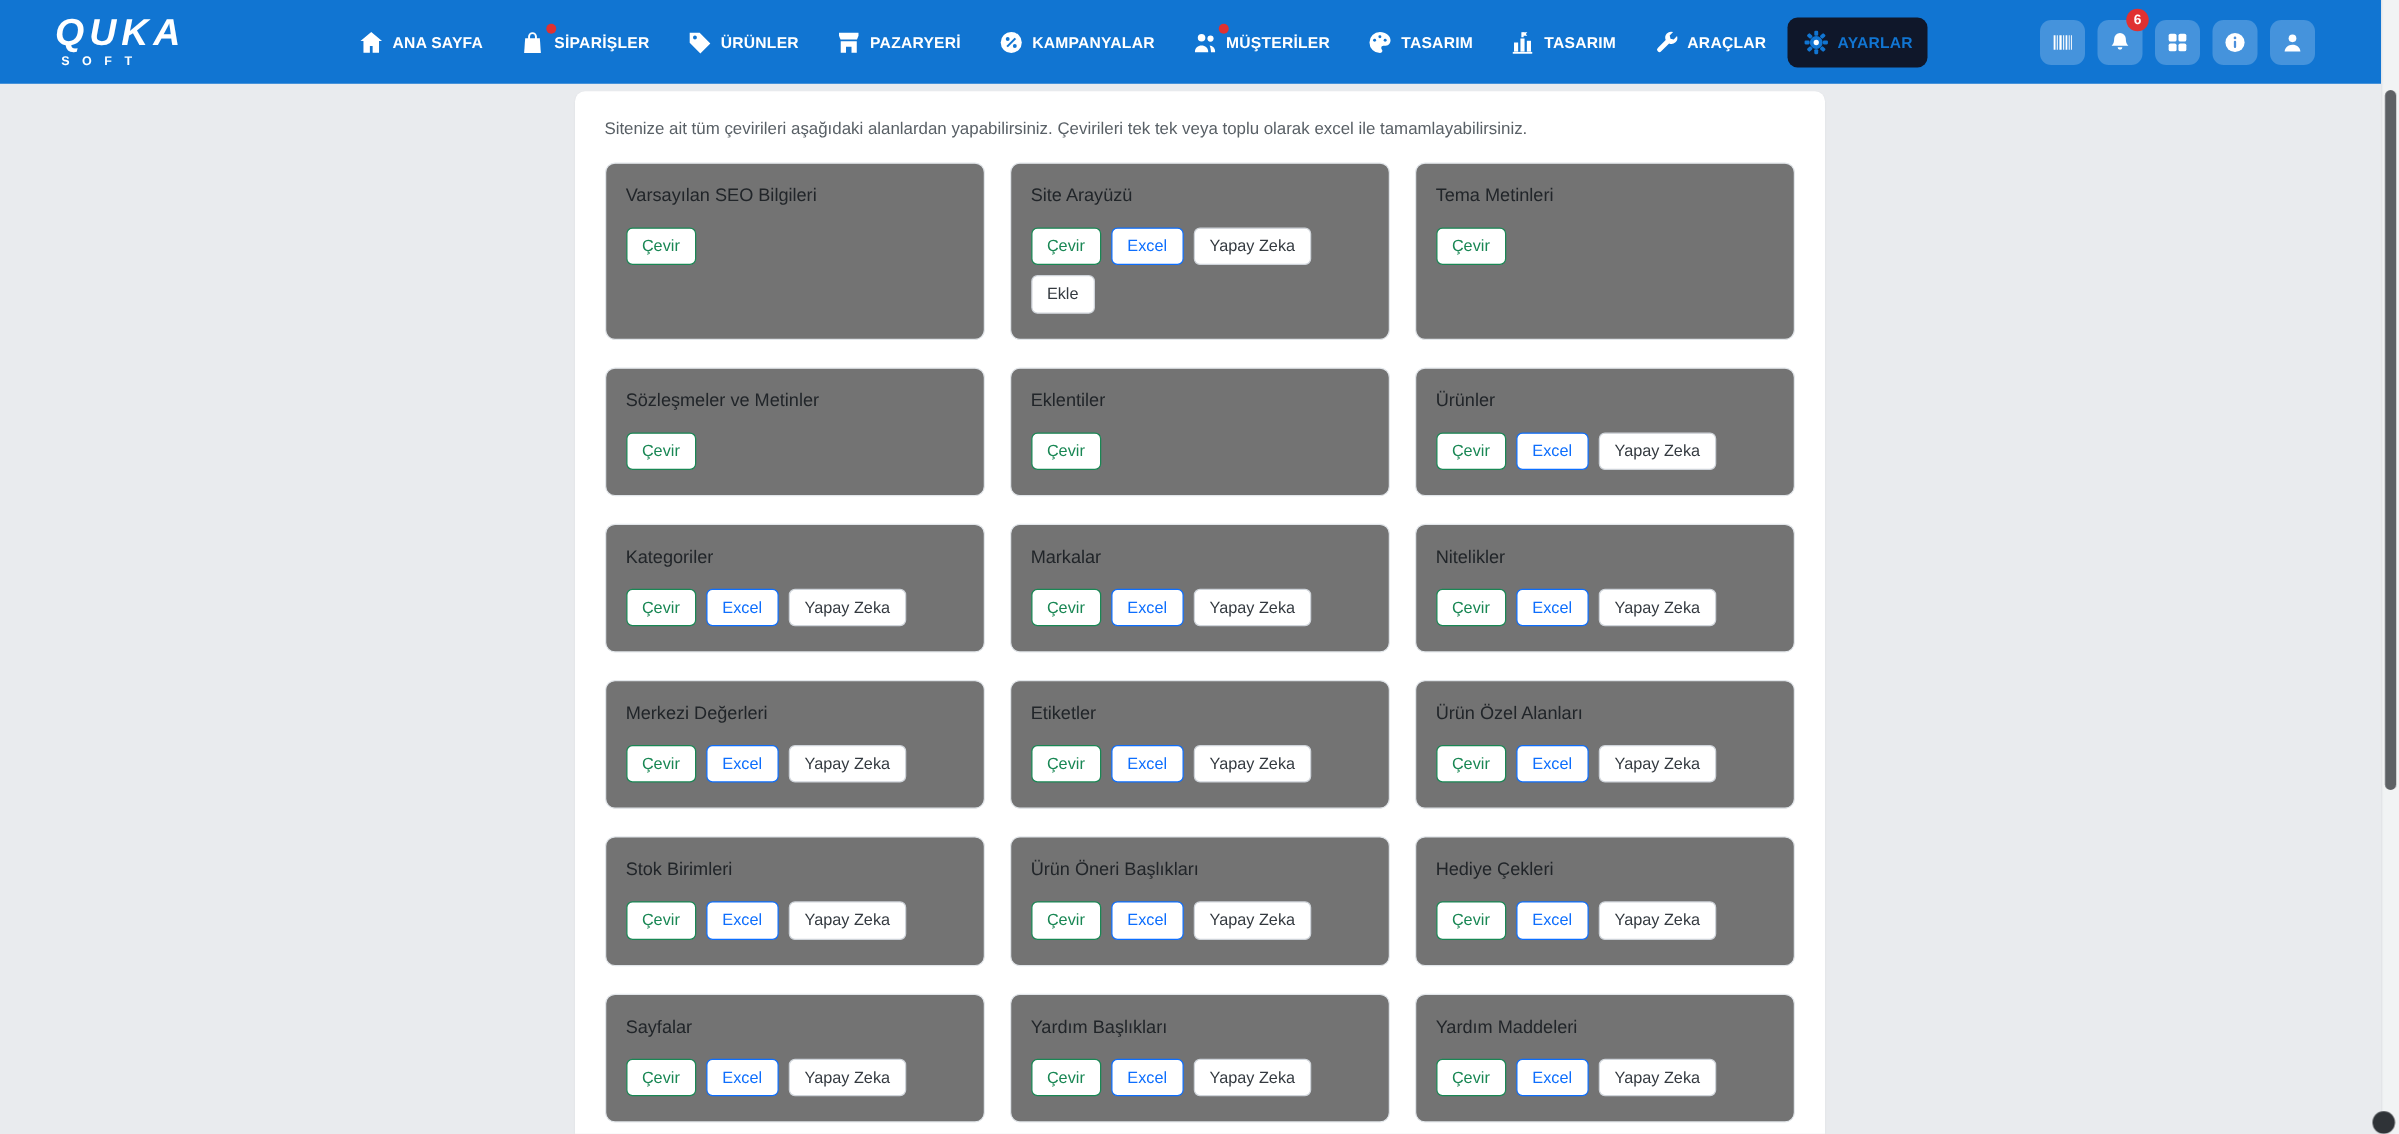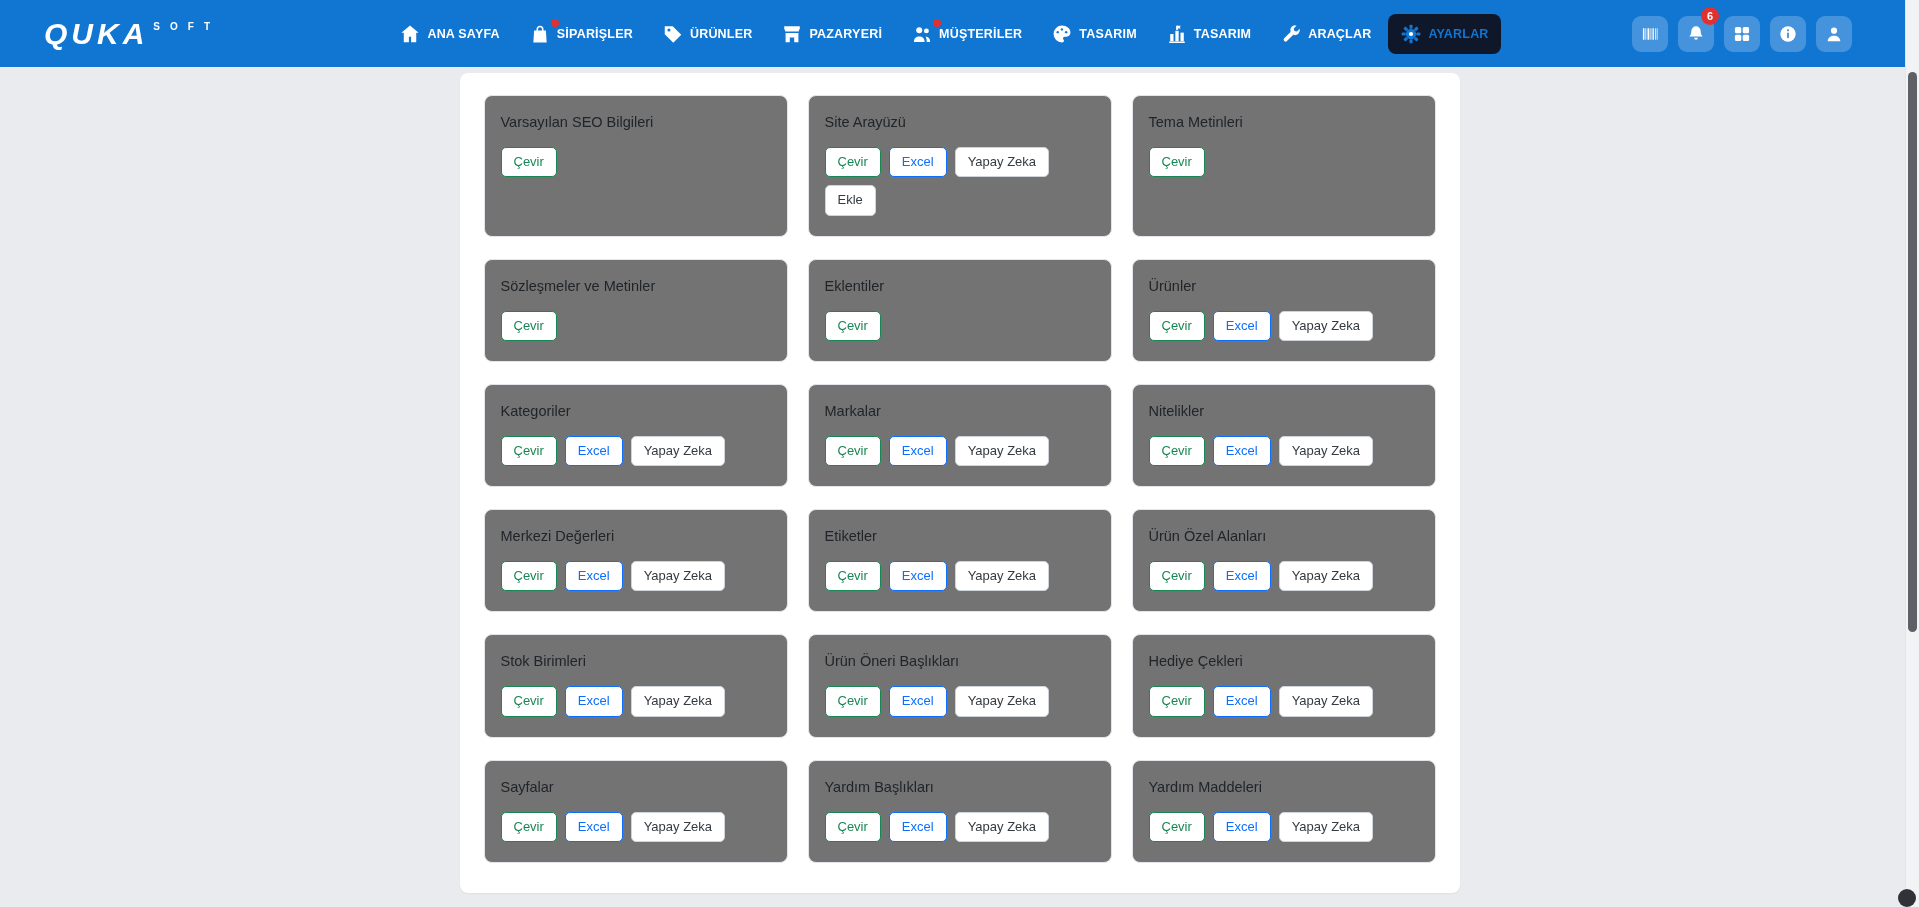--- a/index.html
+++ b/index.html
@@ -10,21 +10,21 @@
     position:relative;
   }
   
   .topbar{
     height:67px;
     background:var(--topbar,#1175d2);
     display:flex;align-items:center;
     padding:0 67px 0 44px;
     position:relative;z-index:5;
   }
-  .brand{display:flex;flex-direction:row;line-height:1;color:#fff;margin-right:36px;cursor:pointer;user-select:none}
+  .brand{display:flex;flex-direction:column;line-height:1;color:#fff;margin-right:36px;cursor:pointer;user-select:none}
   .brand-main{font-size:30px;font-weight:700;font-style:italic;letter-spacing:4px}
   .brand-sub{font-size:10px;letter-spacing:10px;margin-top:3px;font-weight:700;padding-left:5px}
   .main-nav{display:flex;align-items:center;gap:5px;margin:0 auto}
   .nav-item{
     display:flex;flex-direction:row;align-items:center;gap:6px;
     padding:9px 12px;border-radius:8px;color:#fff;cursor:pointer;
     --hole:var(--topbar,#1175d2);
   }
   .nav-item.active{background:#0f172a;color:var(--topbar,#1175d2);--hole:#ffffff}
   .nav-icon-wrap{position:relative;width:22px;height:22px}
@@ -120,20 +120,31 @@
         <span class="nav-label">ÜRÜNLER</span>
       </div>
       <div class="nav-item">
         <span class="nav-icon-wrap">
           <svg viewBox="0 0 24 24" fill="currentColor">
             <path d="M3.5 3.5h17V6l-1.3 3.4H4.8L3.5 6z"></path>
             <path d="M5 10.8h14V21h-4.6v-5.2H9.6V21H5z"></path>
           </svg>
         </span>
         <span class="nav-label">PAZARYERİ</span>
+      </div>
+      <div class="nav-item">
+        <span class="nav-icon-wrap">
+          <svg viewBox="0 0 24 24">
+            <circle cx="12" cy="12" r="9.2" fill="currentColor"></circle>
+            <line x1="8.4" y1="15.6" x2="15.6" y2="8.4" stroke="var(--hole,#1175d2)" stroke-width="1.8"></line>
+            <circle cx="8.9" cy="8.9" r="1.7" fill="var(--hole,#1175d2)"></circle>
+            <circle cx="15.1" cy="15.1" r="1.7" fill="var(--hole,#1175d2)"></circle>
+          </svg>
+        </span>
+        <span class="nav-label">KAMPANYALAR</span>
       </div>
       <div class="nav-item">
         <span class="nav-icon-wrap">
           <svg viewBox="0 0 24 24" fill="currentColor">
             <circle cx="9" cy="7.8" r="3.3"></circle>
             <path d="M3.2 20c0-3.2 2.6-5.4 5.8-5.4s5.8 2.2 5.8 5.4v.6H3.2z"></path>
             <circle cx="16.8" cy="8.6" r="2.7"></circle>
             <path d="M16 14.6c2.8.3 4.8 2.3 4.8 5v1h-3.6c0-2.4-.4-4.4-1.2-6z"></path>
           </svg>
           <span class="nav-badge"></span>
@@ -236,20 +247,21 @@
             <circle cx="12" cy="8" r="3.7"></circle>
             <path d="M4.4 20.6c.4-4 3.6-6.4 7.6-6.4s7.2 2.4 7.6 6.4z"></path>
           </svg>
         </span>
       </div>
     </div>
 </header>
 
 <main class="page">
   <section class="panel">
+    <p class="panel-desc">Sitenize ait tüm çevirileri aşağıdaki alanlardan yapabilirsiniz. Çevirileri tek tek veya toplu olarak excel ile tamamlayabilirsiniz.</p>
     <div class="cards-grid">
         <div class="tcard">
           <div class="tcard-title">Varsayılan SEO Bilgileri</div>
           <div class="tcard-actions">
             <button class="btn btn-success">Çevir</button>
           </div>
         </div>
         <div class="tcard">
           <div class="tcard-title">Site Arayüzü</div>
           <div class="tcard-actions">

